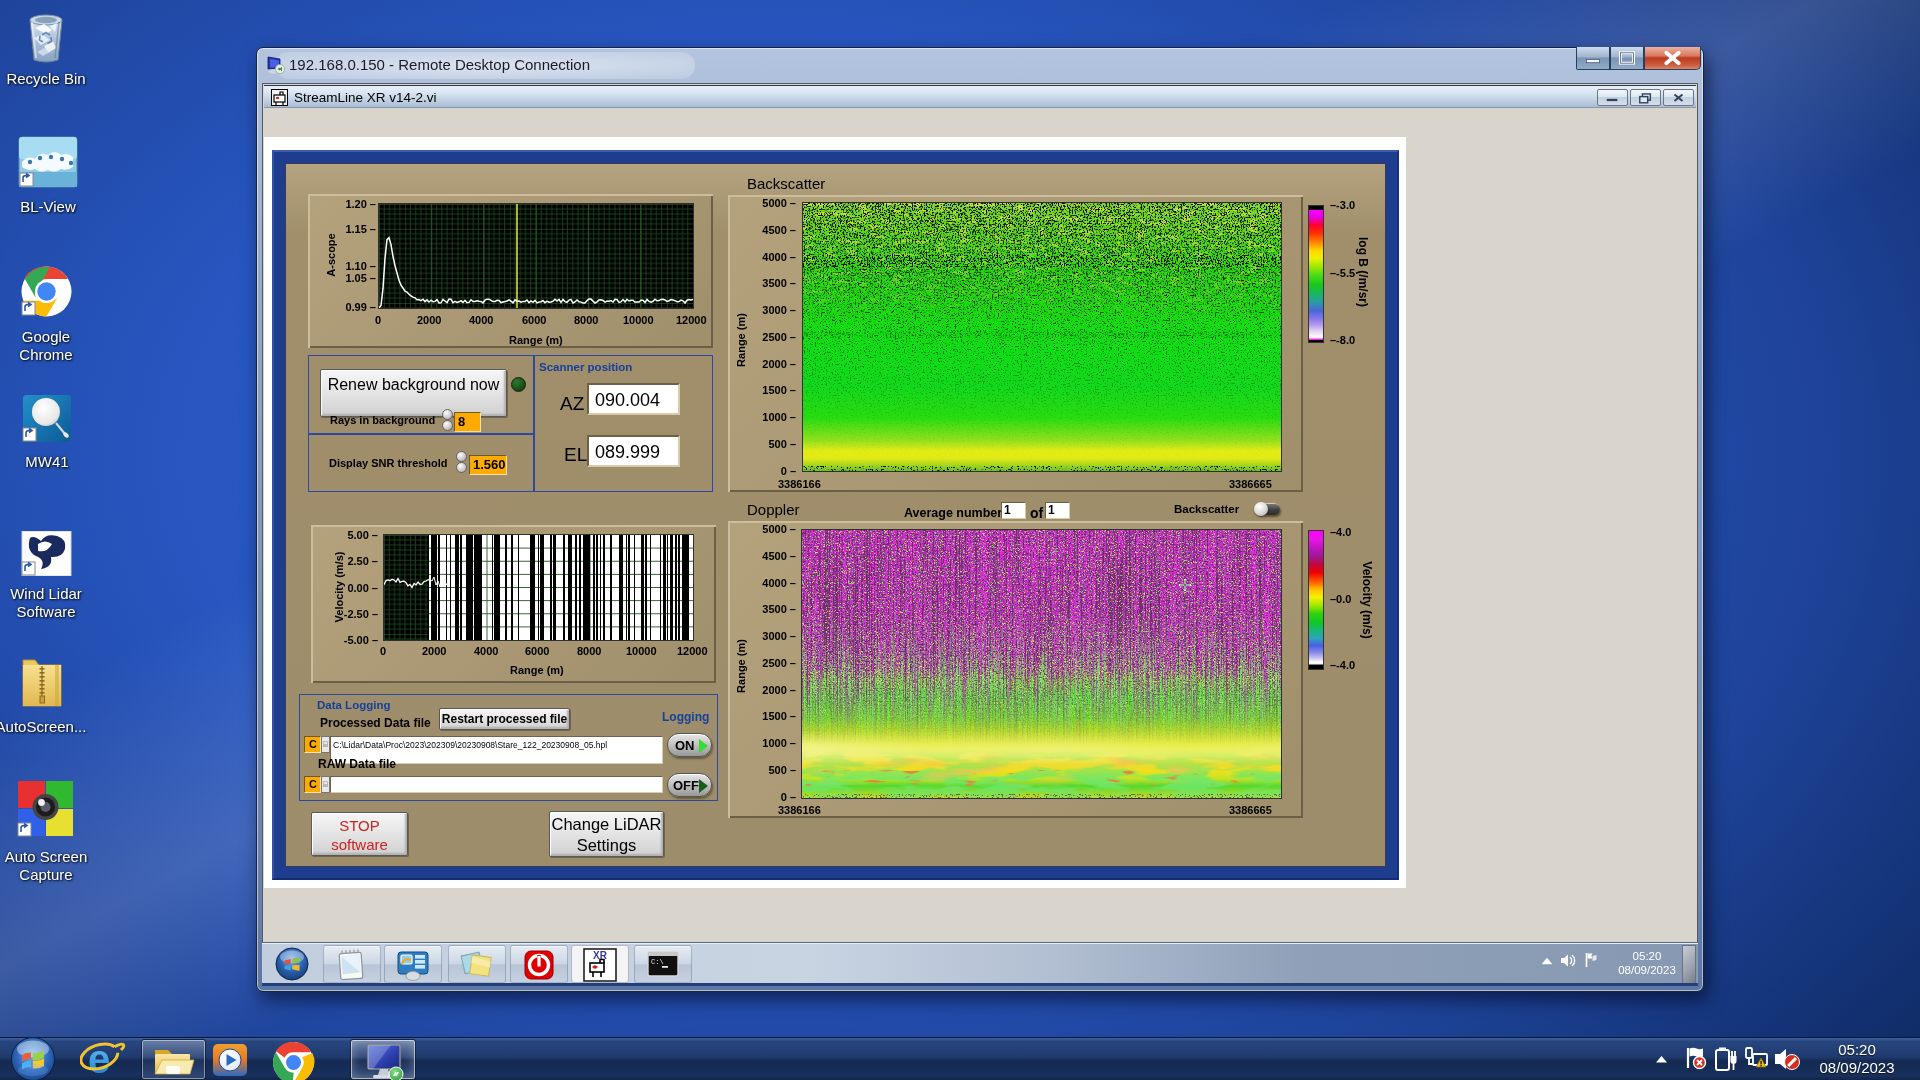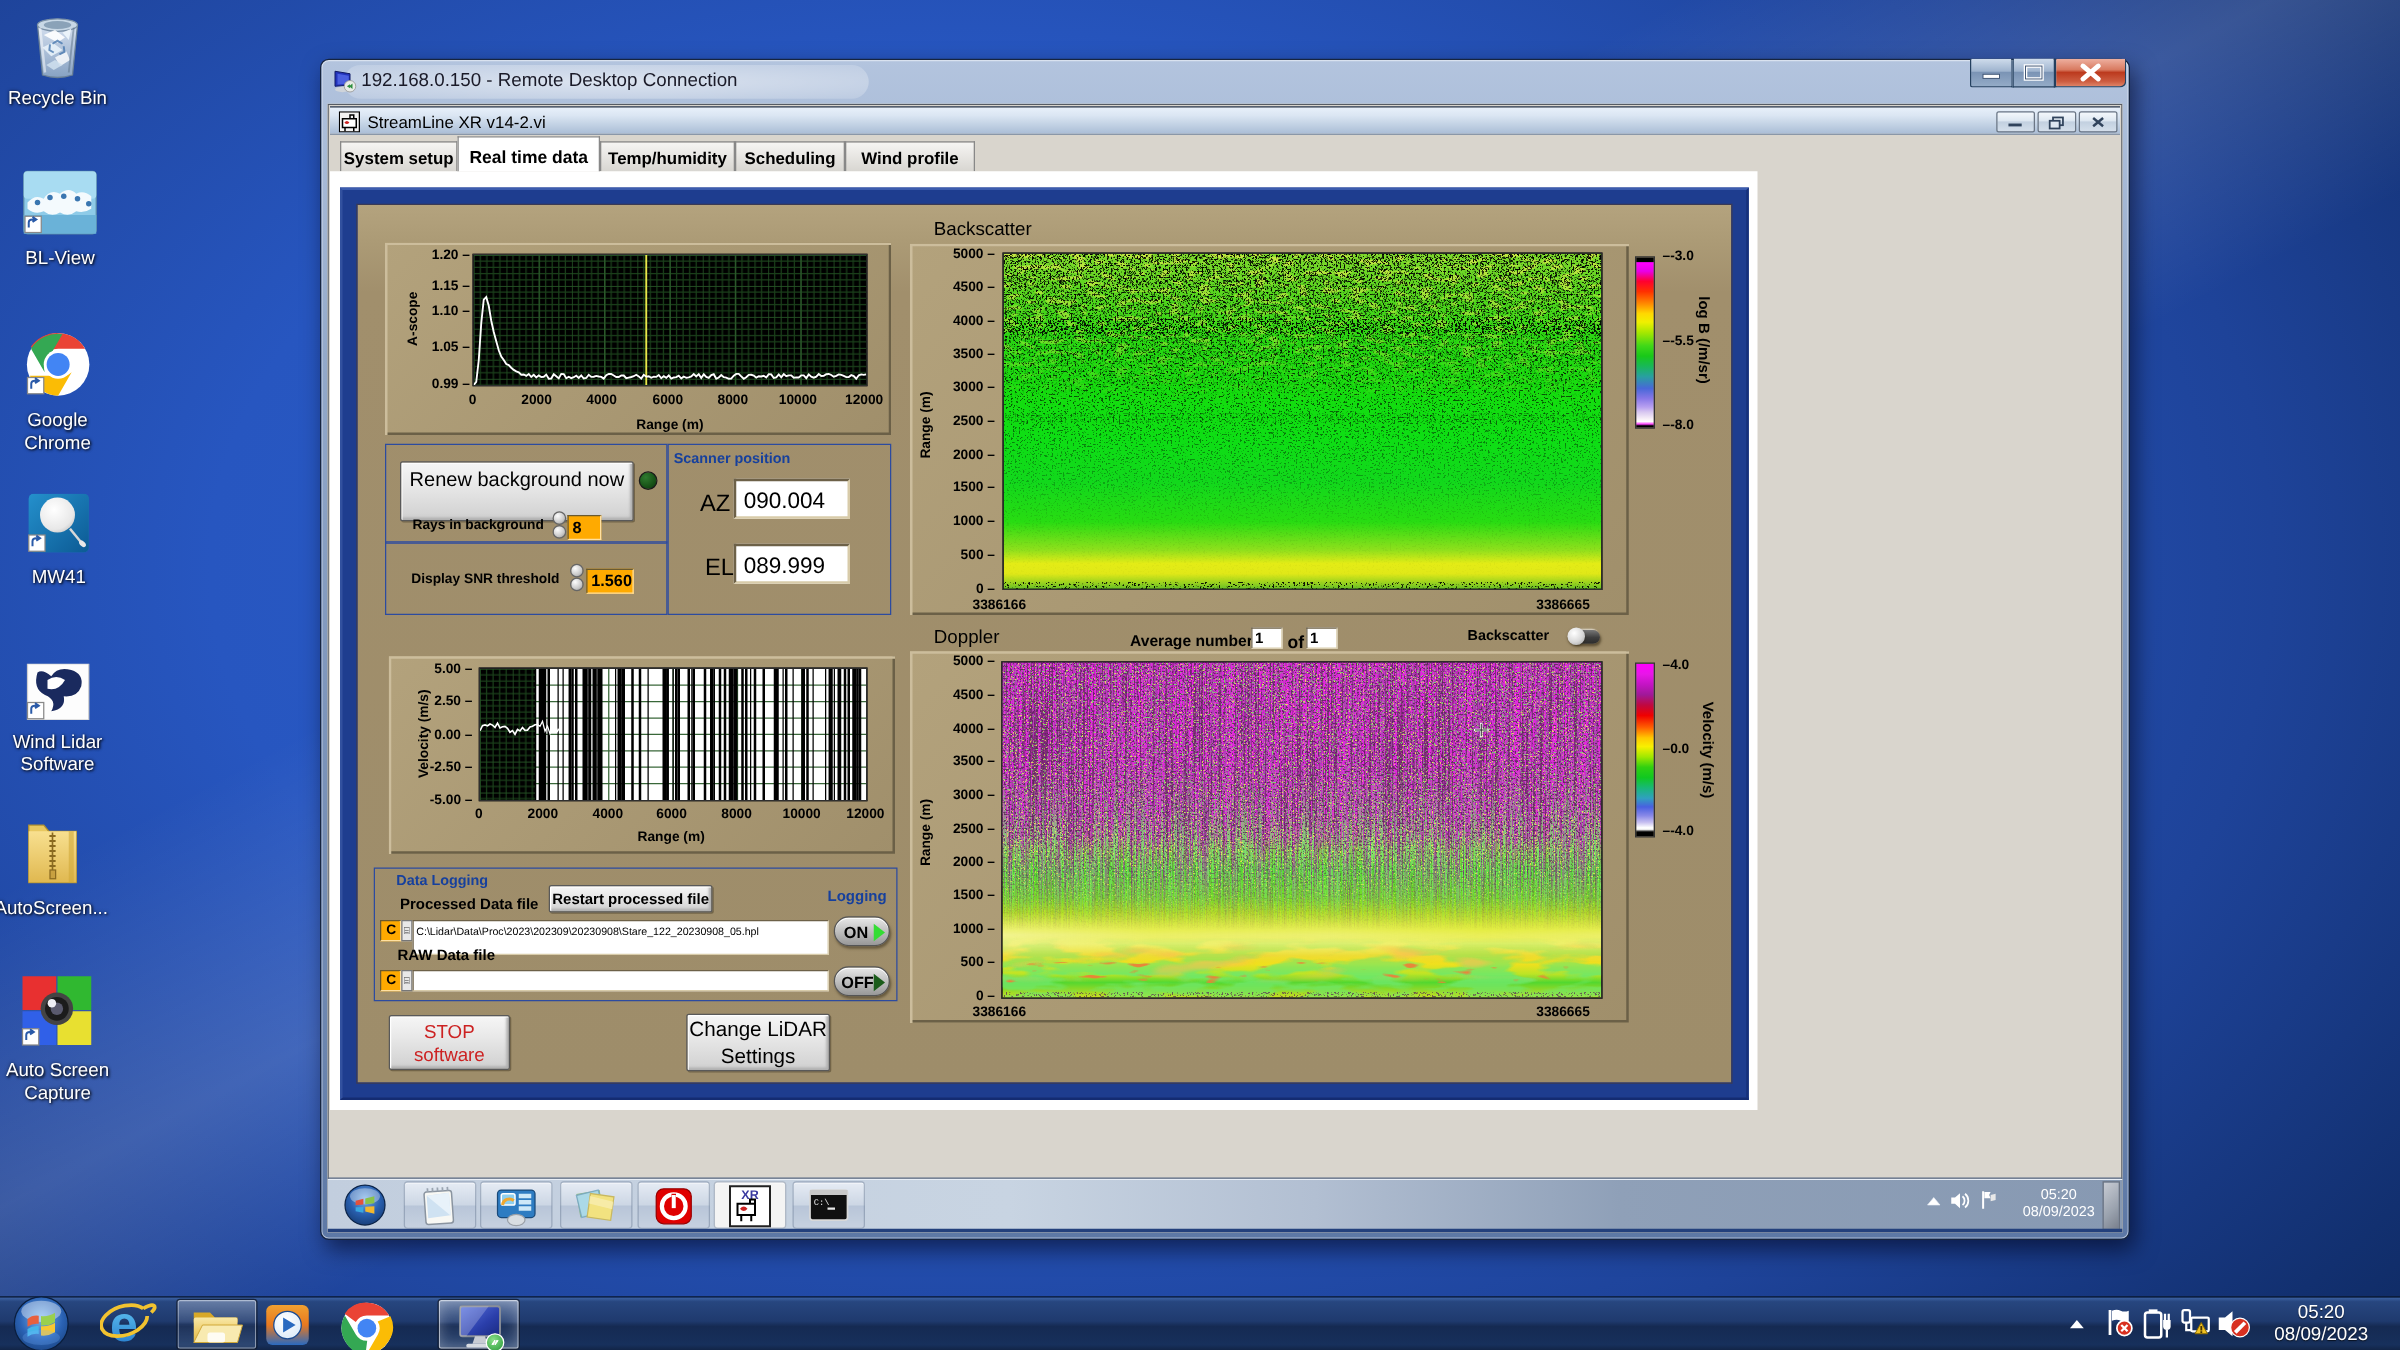--- a/index.html
+++ b/index.html
@@ -349,27 +349,20 @@
           </div>
         <div class="vibtn" style="right:2px">
             <svg class="glyph" viewBox="0 0 31 17">
               <g stroke="#30435c" stroke-width="2.2">
                 <line x1="11" y1="5" x2="20" y2="12.5"></line>
                 <line x1="20" y1="5" x2="11" y2="12.5"></line>
               </g>
             </svg>
           </div>
       </div>
-      <div id="tabrow">
-        <div class="tab" style="left:8px; width:94px;">System setup</div>
-        <div class="tab active" style="left:102px; width:114px;">Real time data</div>
-        <div class="tab" style="left:216px; width:108px;">Temp/humidity</div>
-        <div class="tab" style="left:324px; width:88px;">Scheduling</div>
-        <div class="tab" style="left:412px; width:104px;">Wind profile</div>
-      </div>
       <div id="vicontent">
         <div id="panel">
             <div id="tan"></div>
           </div>
 
         <div class="graphframe" style="left:44px;top:57px;width:405px;height:154px;"></div>
         <div class="plot" style="left:114px;top:66px;width:316px;height:106px;">
           <svg width="314" height="104" style="position:absolute;left:0;top:0">
             <defs>
               <pattern id="grid1" width="26.17" height="24.76" patternUnits="userSpaceOnUse">
@@ -386,21 +379,21 @@
               <line x1="157" y1="0" x2="157" y2="104"></line>
                 <line x1="209.3" y1="0" x2="209.3" y2="104"></line>
               <line x1="261.7" y1="0" x2="261.7" y2="104"></line>
             </g>
             <line x1="138" y1="0" x2="138" y2="104" stroke="#e8e84a" stroke-width="1.5"></line>
             <polyline fill="none" stroke="#fff" stroke-width="1.5" points="0,104.0 2,101.5 4,84.2 6,54.5 8,35.7 10,33.7 12,40.6 14,52.6 16,61.6 18,69.0 20,76.2 22,81.2 24,84.0 26,87.2 28,88.1 30,90.2 32,91.9 34,93.1 36,93.8 38,95.8 40,95.6 42,96.7 44,95.2 46,97.6 48,95.9 50,98.0 52,96.3 54,97.7 56,97.4 58,95.7 60,99.0 62,98.8 64,95.4 66,97.0 68,98.7 70,95.1 72,95.3 74,98.6 76,97.4 78,98.5 80,97.8 82,96.6 84,98.4 86,96.3 88,98.8 90,98.4 92,95.8 94,97.5 96,97.4 98,96.7 100,97.2 102,97.5 104,98.9 106,96.2 108,95.2 110,95.2 112,96.4 114,97.6 116,97.6 118,96.3 120,96.4 122,98.6 124,98.1 126,97.6 128,97.0 130,95.8 132,97.1 134,98.9 136,95.8 138,97.3 140,97.0 142,98.2 144,97.4 146,97.5 148,96.0 150,98.6 152,96.9 154,98.3 156,96.3 158,98.9 160,98.0 162,97.7 164,96.5 166,98.8 168,97.2 170,98.2 172,97.9 174,97.2 176,95.2 178,97.1 180,95.3 182,98.4 184,95.4 186,97.6 188,98.3 190,96.1 192,95.4 194,99.0 196,98.0 198,96.0 200,97.7 202,98.1 204,99.0 206,98.9 208,96.6 210,95.1 212,95.1 214,97.1 216,99.0 218,97.8 220,95.9 222,95.8 224,96.5 226,98.1 228,97.0 230,97.2 232,96.6 234,98.0 236,95.3 238,95.5 240,98.4 242,97.9 244,95.6 246,97.9 248,95.3 250,97.0 252,96.3 254,96.3 256,98.2 258,97.9 260,98.0 262,96.3 264,96.3 266,98.5 268,95.5 270,97.4 272,98.1 274,97.3 276,95.2 278,96.8 280,96.6 282,95.4 284,95.2 286,96.0 288,97.4 290,96.7 292,95.5 294,95.9 296,96.7 298,97.7 300,97.6 302,96.1 304,96.8 306,99.0 308,96.2 310,95.5 312,95.9 314,95.5"></polyline>
           </svg>
         </div>
         <div class="ticklabel" style="right:1030px;top:61px;">1.20 –</div>
         <div class="ticklabel" style="right:1030px;top:86px;">1.15 –</div>
-        <div class="ticklabel" style="right:1030px;top:106px;">1.10 –</div>
+        <div class="ticklabel" style="right:1030px;top:123px;">1.10 –</div>
         <div class="ticklabel" style="right:1030px;top:135px;">1.05 –</div>
         <div class="ticklabel" style="right:1030px;top:164px;">0.99 –</div>
         <div class="ticklabel" style="left:111px;top:177px;">0</div>
         <div class="ticklabel" style="left:153px;top:177px;">2000</div>
         <div class="ticklabel" style="left:205px;top:177px;">4000</div>
         <div class="ticklabel" style="left:258px;top:177px;">6000</div>
         <div class="ticklabel" style="left:310px;top:177px;">8000</div>
         <div class="ticklabel" style="left:359px;top:177px;">10000</div>
         <div class="ticklabel" style="left:412px;top:177px;">12000</div>
         <div class="lvlabel" style="left:245px;top:197px;">Range (m)</div>

